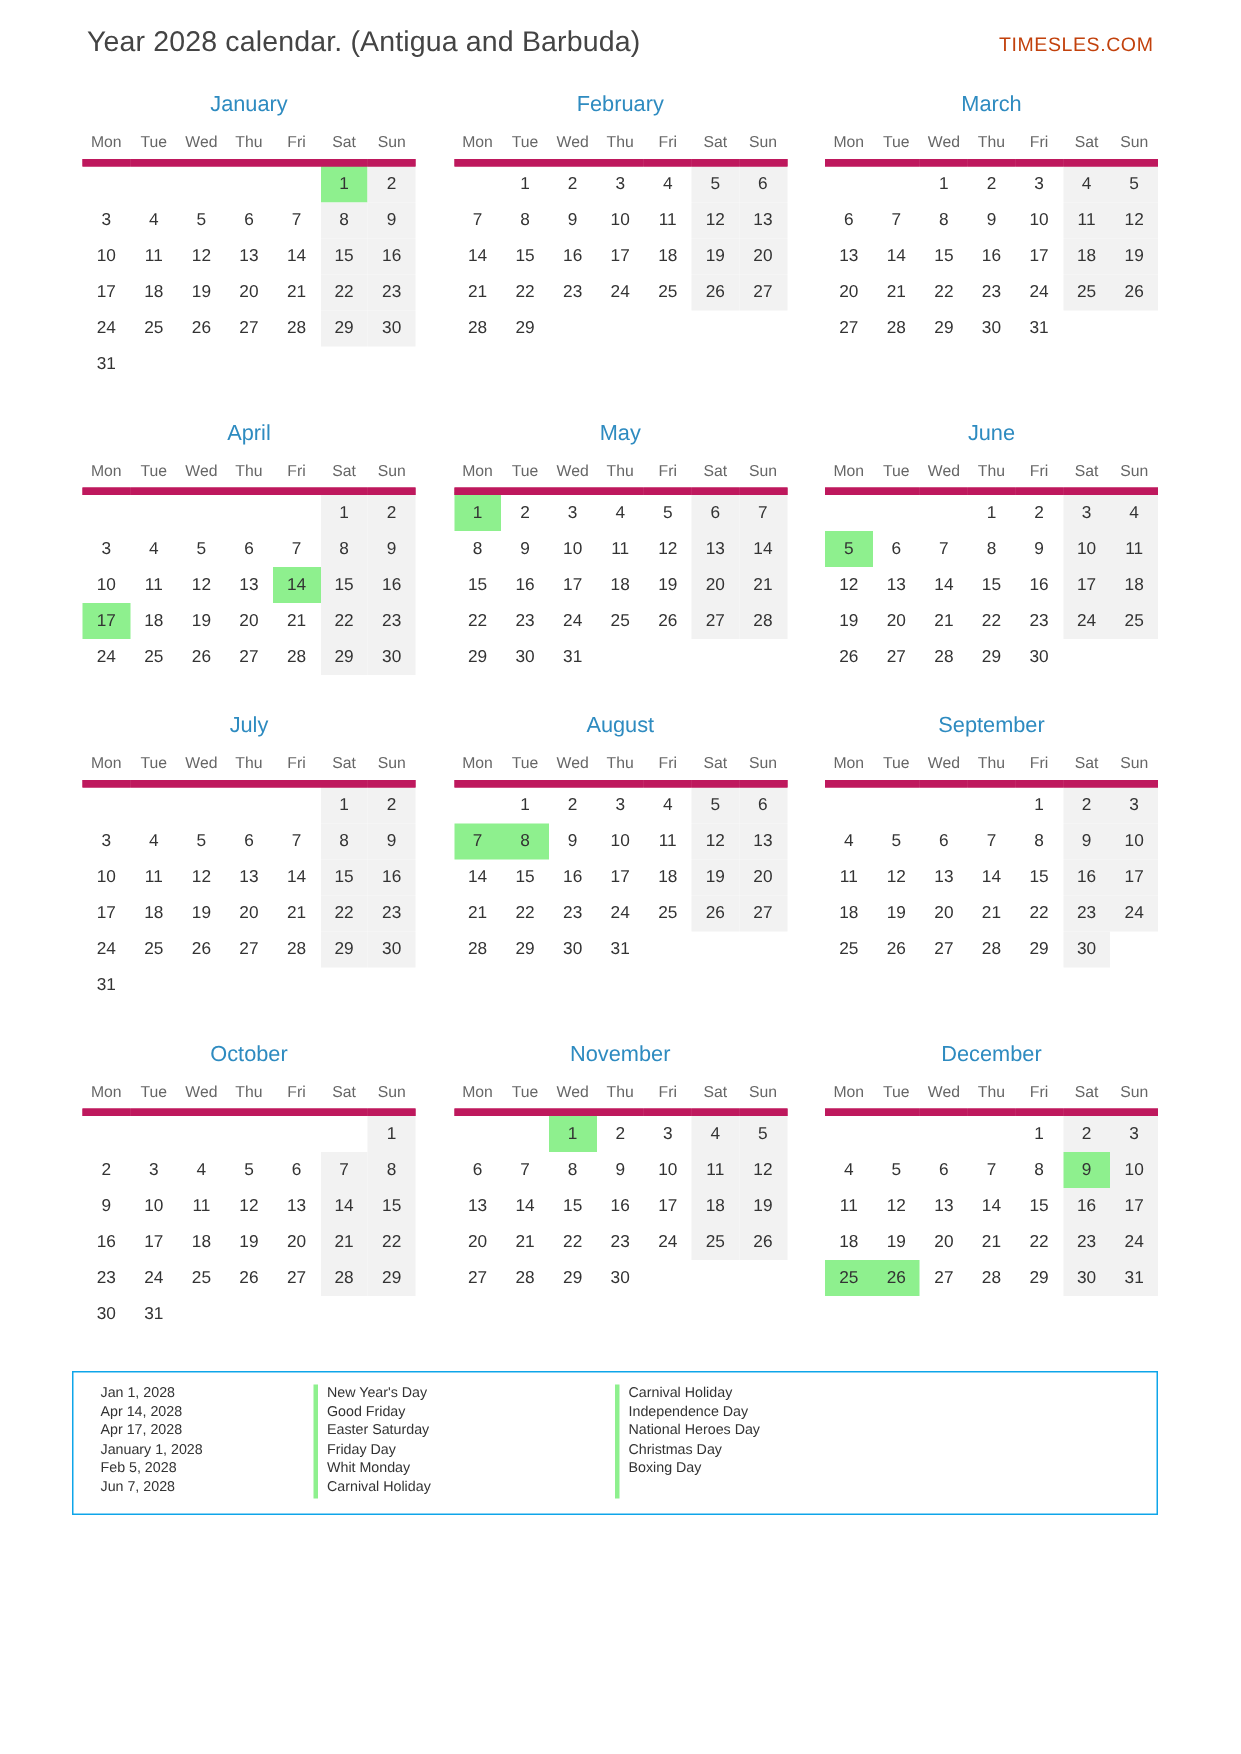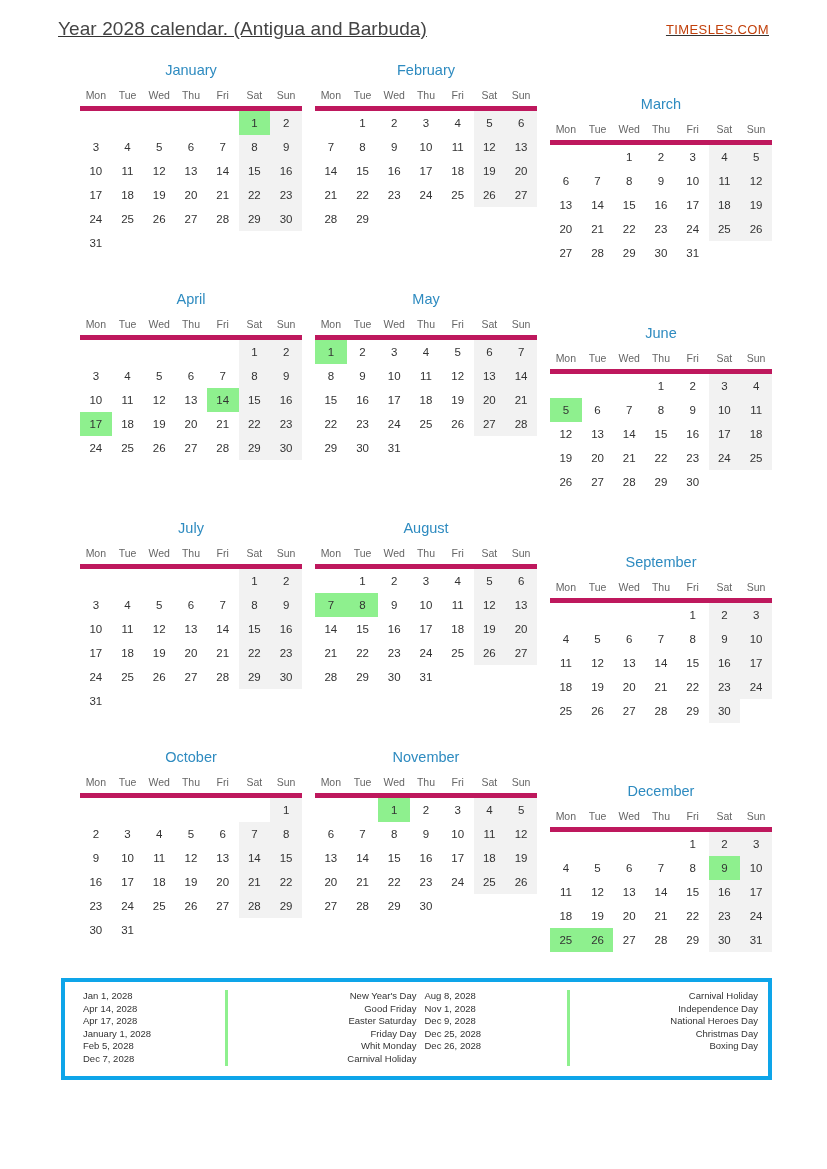--- a/index.html
+++ b/index.html
@@ -20,48 +20,47 @@
     box-sizing: border-box;
     padding: 0;
     position: relative;
   }
   .header {
     display: flex;
     align-items: center;
     justify-content: space-between;
     padding: 18px 58px 0 58px;
     box-sizing: border-box;
-    text-decoration: underline;
   }
   .title {
     font-size: 19px;
     color: #444444;
     font-weight: normal;
     letter-spacing: 0.1px;
   }
   .brand {
     font-size: 13px;
     color: #c2410c;
     letter-spacing: 0.4px;
   }
   .calendar-grid {
     margin-top: 22px;
     padding: 0 55px;
     box-sizing: border-box;
   }
   .quarter-row {
     display: flex;
-    justify-content: flex-end;
+    justify-content: space-between;
     margin-bottom: 26px;
   }
   .month {
     width: 222px;
     margin-right: 13px;
   }
-  .month:last-child { margin-right: 0; margin-top: 34px; }
+  .month:last-child { margin-right: 0; }
   .month-name {
     text-align: center;
     color: #2e8bc0;
     font-size: 14.5px;
     margin-bottom: 9px;
   }
   table.month-table {
     border-collapse: collapse;
     width: 100%;
     table-layout: fixed;
@@ -87,41 +86,40 @@
   }
   td.weekend {
     background: #f2f2f2;
   }
   td.holiday {
     background: #8ef08e;
   }
   td.empty { background: transparent; }
 
   .legend {
-    margin: 6px 55px 0 61px;
-    border: 4px solid #0ea5e9;
+    margin: 6px 55px 0 48px;
+    border: 1px solid #0ea5e9;
     box-sizing: border-box;
     padding: 8px 10px 10px 10px;
     display: flex;
   }
   .legend-col {
     display: flex;
     width: 50%;
   }
   .legend-dates {
     width: 150px;
     padding-left: 8px;
     box-sizing: border-box;
   }
   .legend-names {
     flex: 1;
     border-left: 3px solid #8ef08e;
     padding-left: 6px;
     box-sizing: border-box;
-    text-align: right;
   }
   .legend-line {
     font-size: 9.5px;
     line-height: 12.6px;
     color: #333333;
     white-space: nowrap;
   }
   .legend-names .legend-line {
     position: relative;
   }
@@ -931,39 +929,32 @@
     </div>
 
   <div class="legend">
     <div class="legend-col">
       <div class="legend-dates" id="legend-dates-left">
           <div class="legend-line">Jan 1, 2028</div>
           <div class="legend-line">Apr 14, 2028</div>
           <div class="legend-line">Apr 17, 2028</div>
           <div class="legend-line">January 1, 2028</div>
           <div class="legend-line">Feb 5, 2028</div>
-          <div class="legend-line">Dec 7, 2028</div>
+          <div class="legend-line">Jun 7, 2028</div>
         </div>
       <div class="legend-names" id="legend-names-left">
           <div class="legend-line">New Year's Day</div>
           <div class="legend-line">Good Friday</div>
           <div class="legend-line">Easter Saturday</div>
           <div class="legend-line">Friday Day</div>
           <div class="legend-line">Whit Monday</div>
           <div class="legend-line">Carnival Holiday</div>
         </div>
     </div>
     <div class="legend-col">
-      <div class="legend-dates" id="legend-dates-right">
-          <div class="legend-line">Aug 8, 2028</div>
-          <div class="legend-line">Nov 1, 2028</div>
-          <div class="legend-line">Dec 9, 2028</div>
-          <div class="legend-line">Dec 25, 2028</div>
-          <div class="legend-line">Dec 26, 2028</div>
-        </div>
       <div class="legend-names" id="legend-names-right">
           <div class="legend-line">Carnival Holiday</div>
           <div class="legend-line">Independence Day</div>
           <div class="legend-line">National Heroes Day</div>
           <div class="legend-line">Christmas Day</div>
           <div class="legend-line">Boxing Day</div>
         </div>
     </div>
   </div>
 

